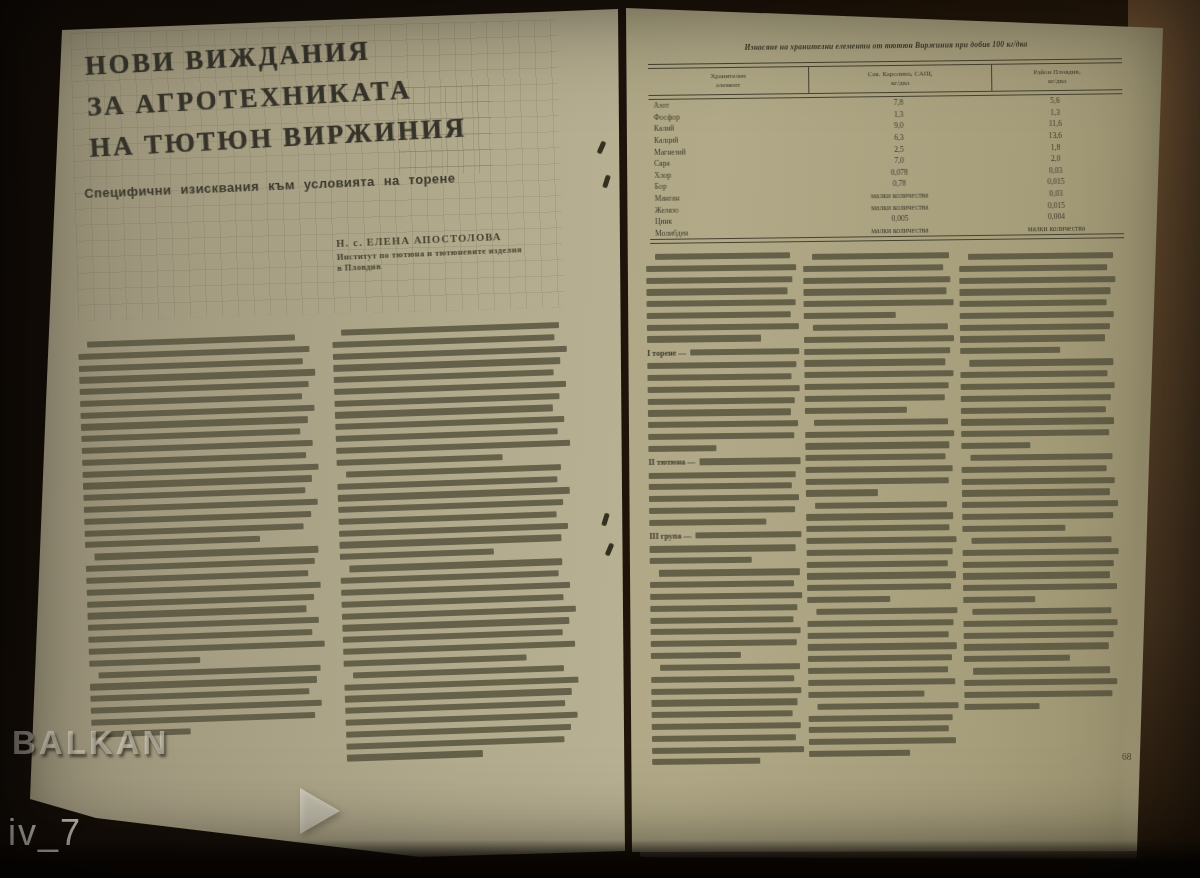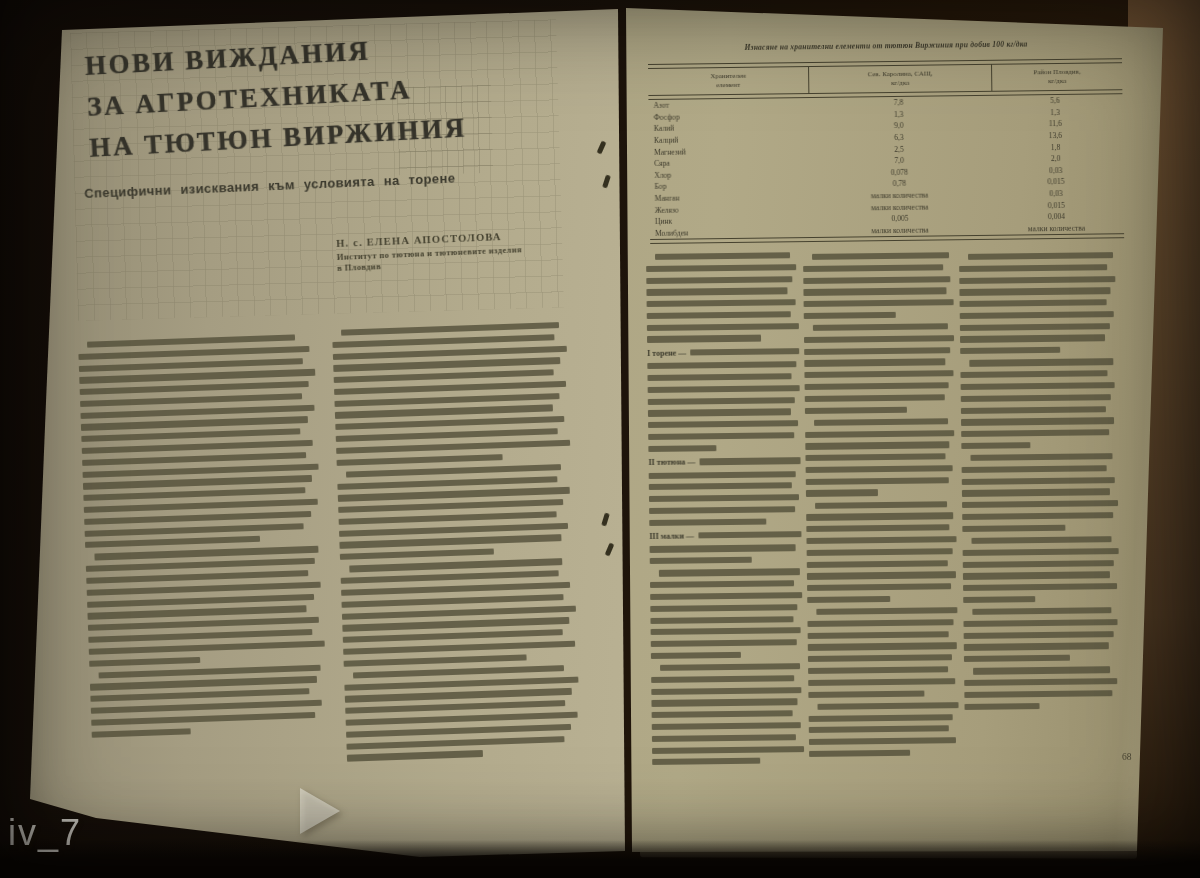--- a/index.html
+++ b/index.html
@@ -505,21 +505,21 @@
         </div>
         <div class="gline-row">
           <div class="gline" style="width: 96%;"></div>
         </div>
         <div class="gline-row">
           <div class="gline" style="width: 77%;"></div>
         </div>
       </div>
     <div class="para">
         <div class="gline-row">
-          <span class="glead">III малки —</span>
+          <span class="glead">III група —</span>
           <div class="gline" style="flex: 1 1 auto;"></div>
         </div>
         <div class="gline-row">
           <div class="gline" style="width: 96%;"></div>
         </div>
         <div class="gline-row">
           <div class="gline" style="width: 67%;"></div>
         </div>
       </div>
     <div class="para">
@@ -849,19 +849,20 @@
         </div>
         <div class="gline-row">
           <div class="gline" style="width: 48%;"></div>
         </div>
       </div>
   </div>
 
   <div class="page-number">68</div>
 
   <div class="watermark">
+    <div class="wm-balkan">BALKAN</div>
     <svg class="wm-triangle" width="46" height="50" viewBox="0 0 46 50">
       <polygon points="4,2 44,25 4,48" fill="rgba(240,238,228,0.55)"></polygon>
     </svg>
     <div class="wm-iv7">iv_7</div>
   </div>
 
 </div>
 
 </body></html>

